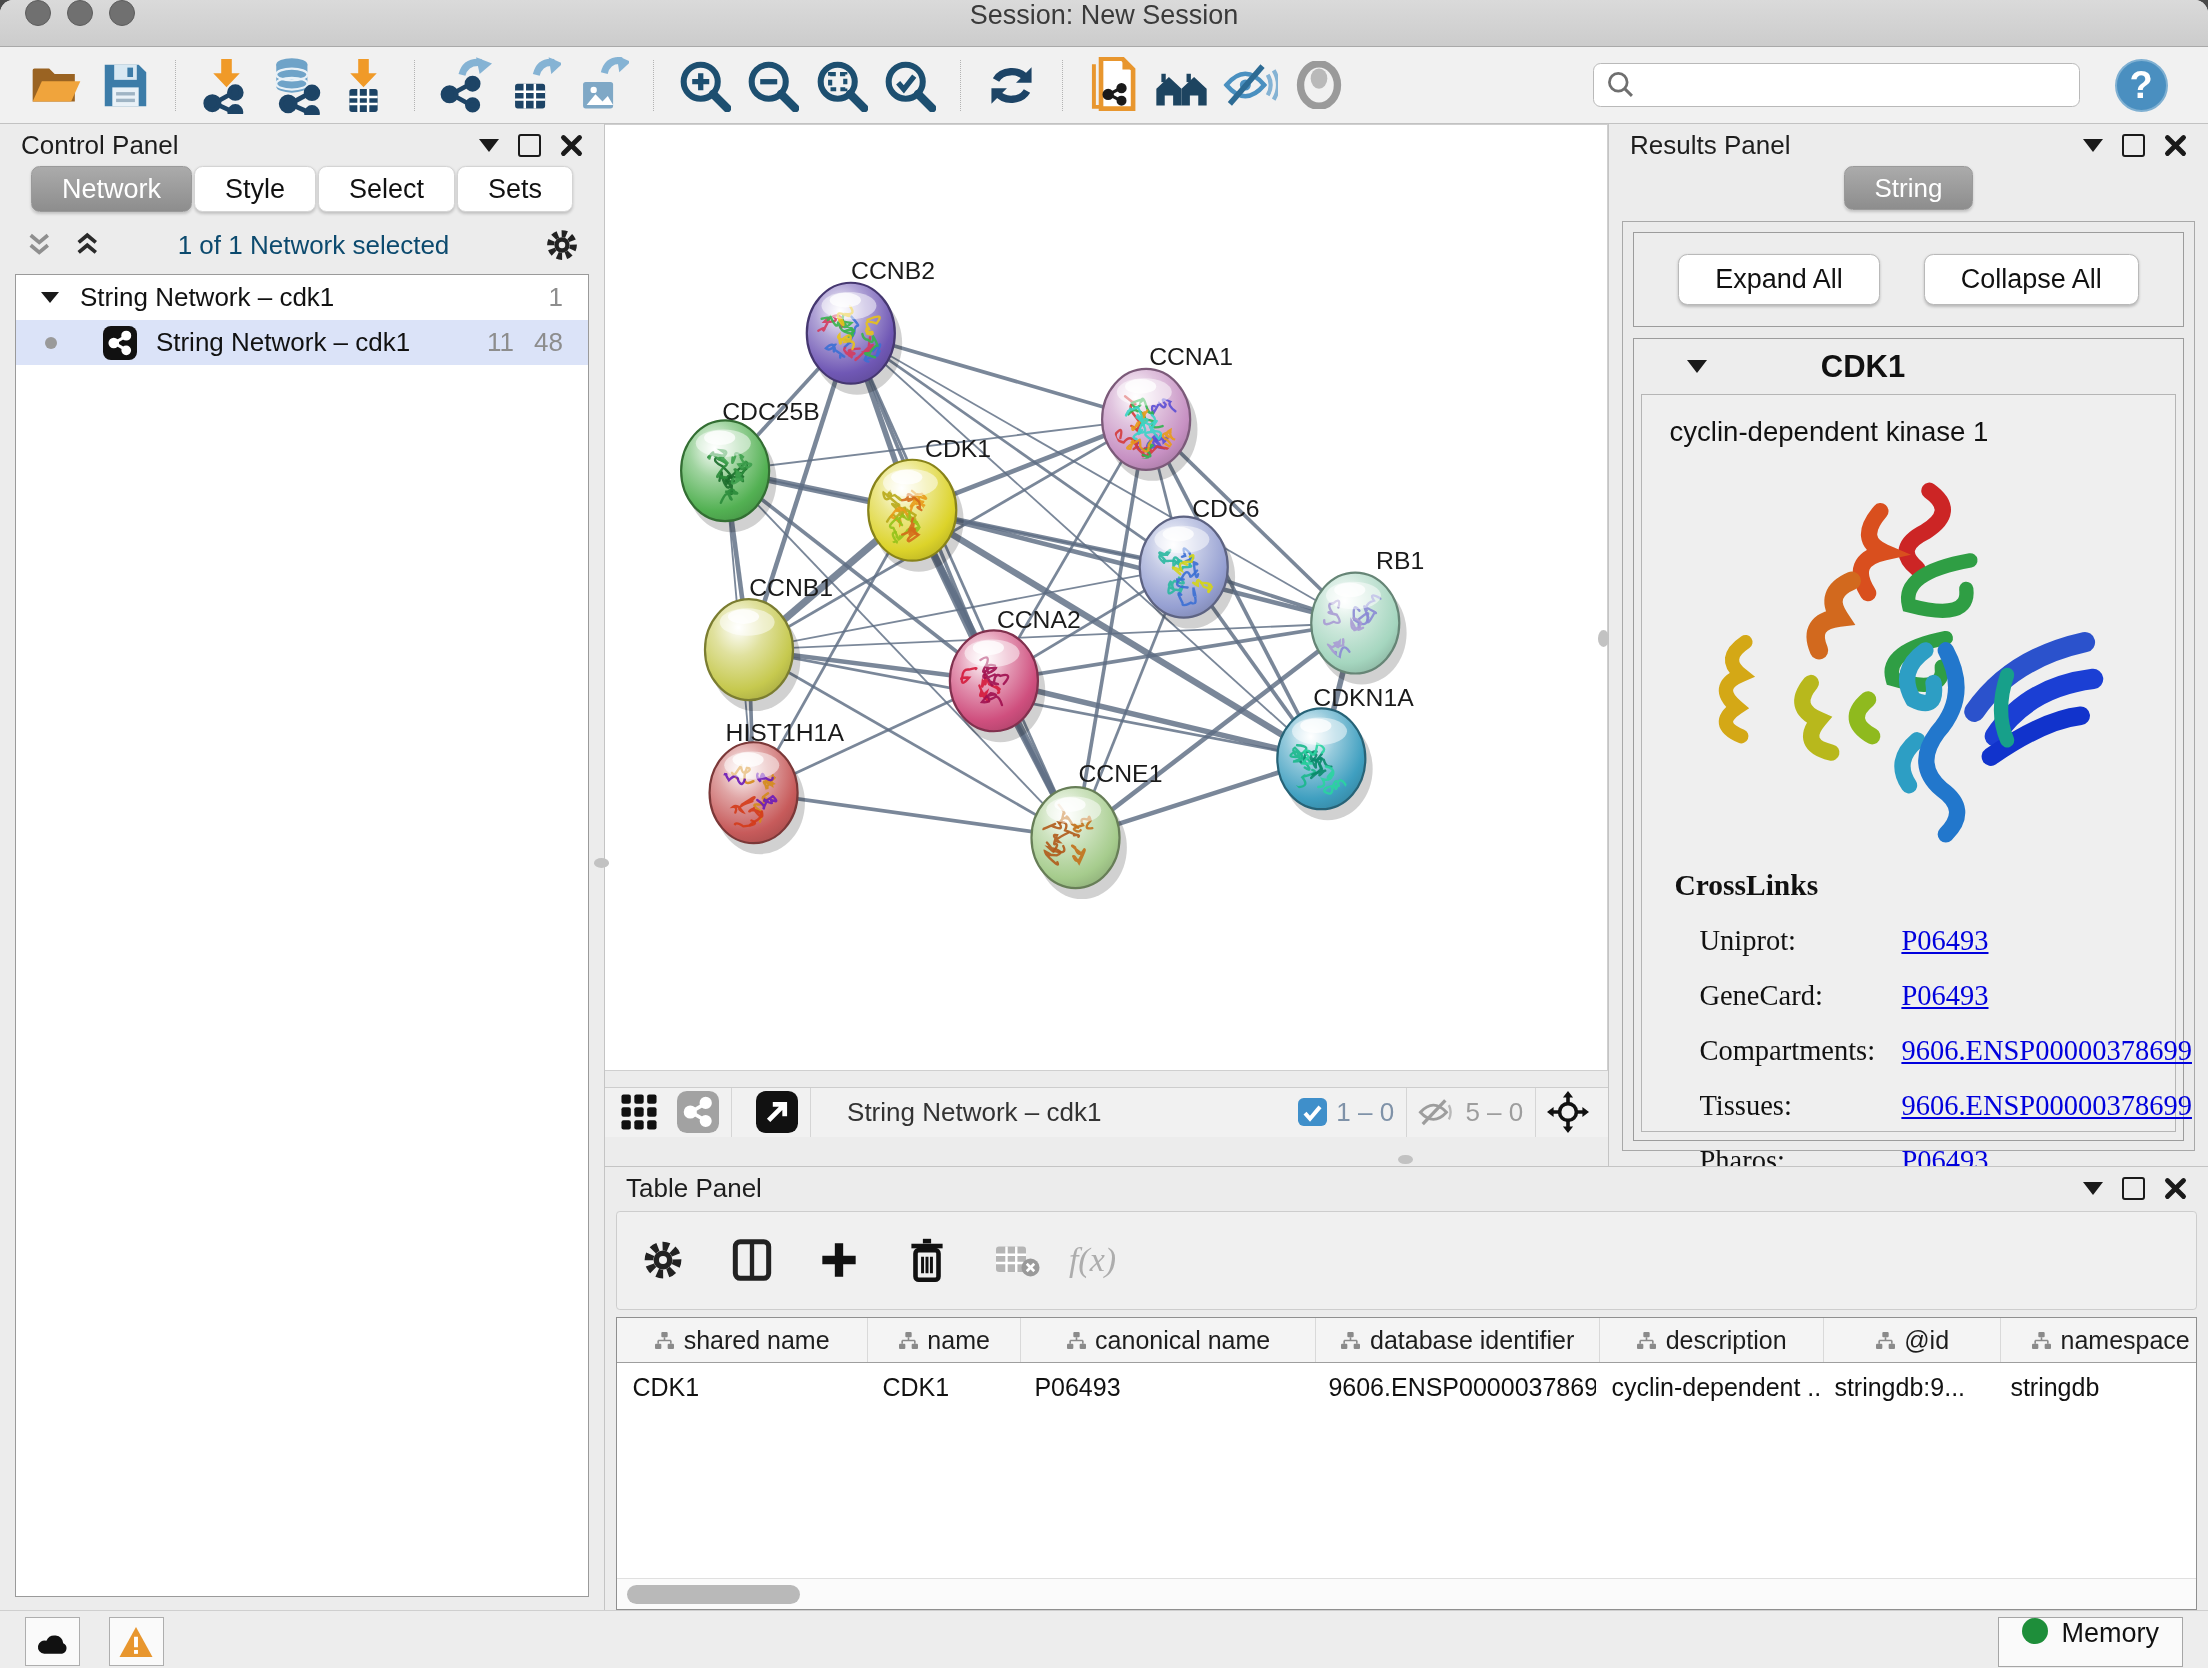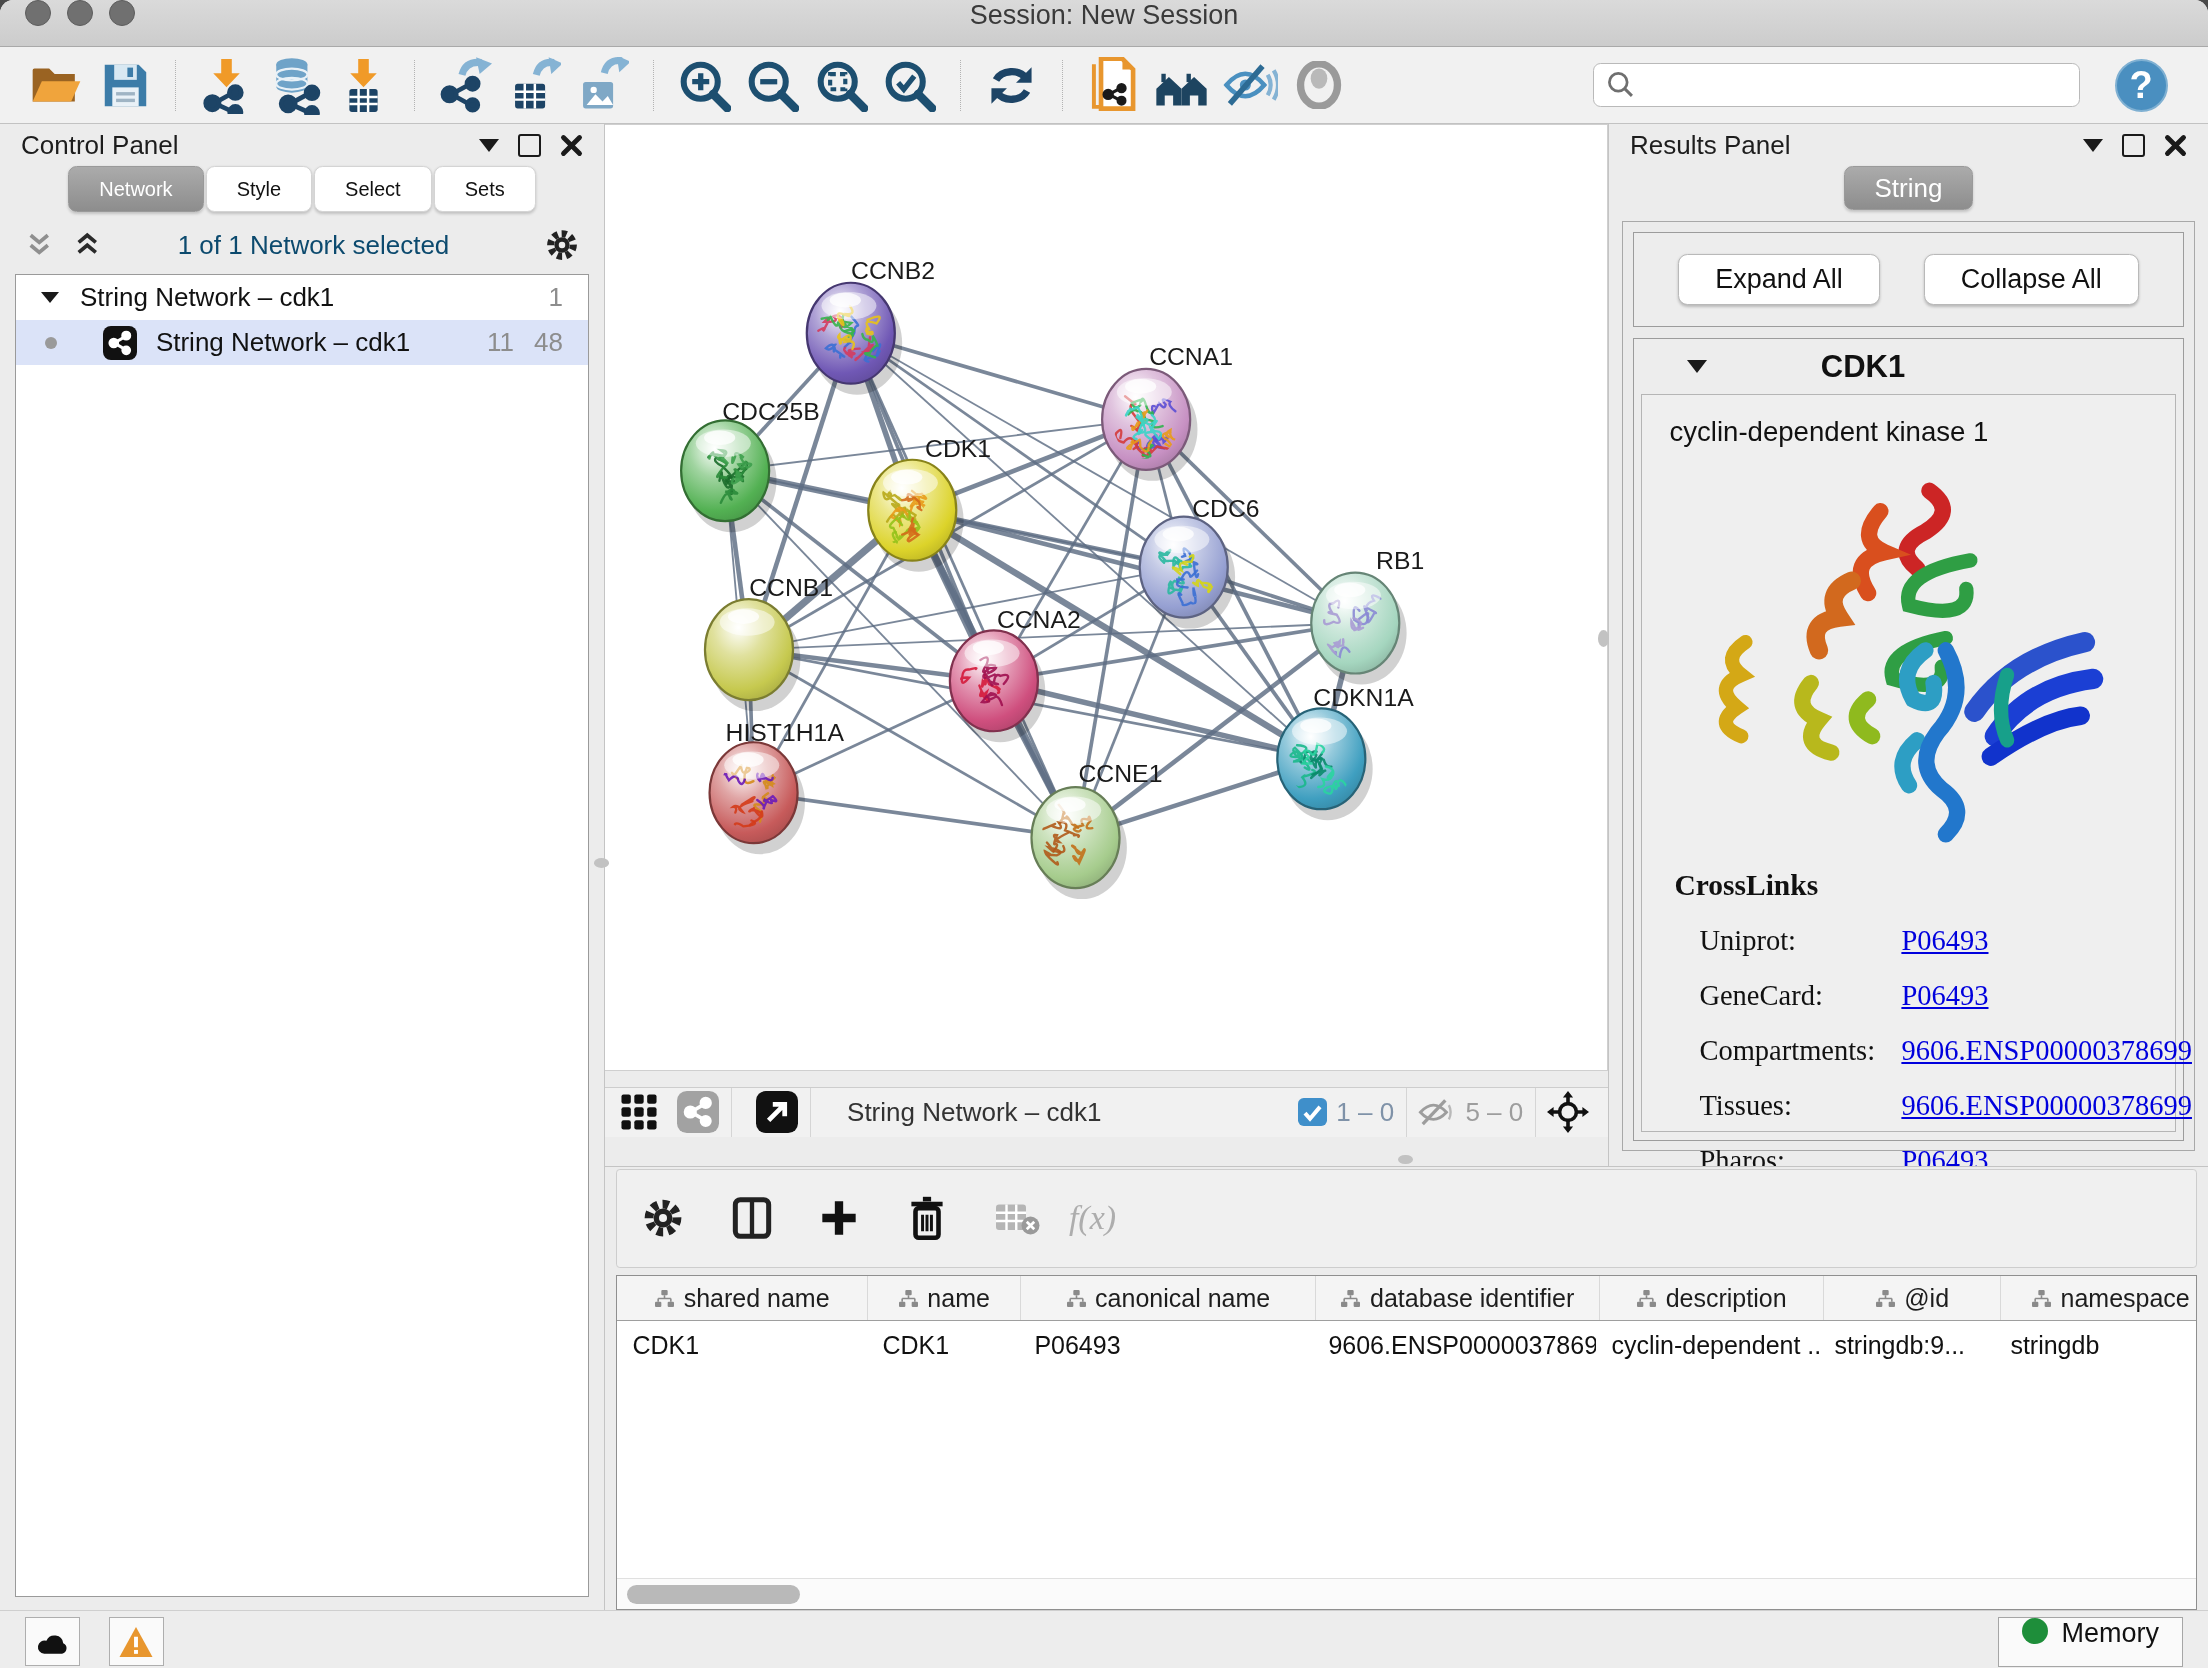--- a/index.html
+++ b/index.html
@@ -22,21 +22,21 @@
   .center{grid-row:1;grid-column:2;display:flex;flex-direction:column;background:#ececec;min-width:0;gap:16px;}
   .results-panel{grid-row:1;grid-column:3;background:#ececec;border-left:1.9px solid #c4c4c4;display:flex;flex-direction:column;}
   .table-panel{grid-row:2;grid-column:2/4;background:#ececec;border-top:1.9px solid #c4c4c4;display:flex;flex-direction:column;}
   .panel-head{height:42px;display:flex;align-items:center;padding:0 21px;font-size:26px;color:#1d1d1d;flex:none;}
   .panel-head .sp{flex:1;}
   .phicon{margin-left:19px;display:flex;align-items:center;}
   .tri{width:0;height:0;border-left:10.5px solid transparent;border-right:10.5px solid transparent;border-top:13.3px solid #1a1a1a;}
   .floatsq{width:19px;height:19px;border:2.9px solid #1a1a1a;border-radius:2.9px;}
   
   .tabs-row{display:flex;justify-content:center;flex:none;}
-  .tab{height:44px;padding:0 30px;display:flex;align-items:center;font-size:20px;background:#fff;border:1px solid #d4d4d4;border-radius:8.6px;color:#111;box-shadow:0 1.9px 2.9px rgba(0,0,0,.18);margin:0 1px;white-space:nowrap;}
+  .tab{height:44px;padding:0 30px;display:flex;align-items:center;font-size:27px;background:#fff;border:1px solid #d4d4d4;border-radius:8.6px;color:#111;box-shadow:0 1.9px 2.9px rgba(0,0,0,.18);margin:0 1px;white-space:nowrap;}
   .tab.sel{background:linear-gradient(#ababab,#8d8d8d);color:#fff;border-color:#9a9a9a;}
   
   .cp-toolbar{height:51px;display:flex;align-items:center;padding:0 25px;font-size:26px;color:#0c4a6e;flex:none;margin-top:7.6px;}
   .cp-box{flex:1;margin:3.8px 15px 13.3px;background:#fff;border:1.9px solid #9a9a9a;overflow:hidden;}
   .tree-row{height:45px;display:flex;align-items:center;font-size:26px;color:#111;}
   .tree-row.sel{background:#dbe3f8;}
   .gray{color:#8d8d8d;}
   .dot{width:12.4px;height:12.4px;border-radius:50%;background:#9a9a9a;}
   
   .net-view{flex:1;background:#ffffff;border:1px solid #cfcfcf;border-left:none;position:relative;min-height:0;}
@@ -827,20 +827,35 @@
                     <span class="cl-val">P06493</span>
                   </div>
                 </div>
             </div>
           </div>
         </div>
       </div>
     </div>
 
     <div class="table-panel">
+      <div class="panel-head">
+        <span>Table Panel</span>
+        <span class="sp"></span>
+        <span class="phicon">
+            <span class="tri"></span>
+          </span>
+        <span class="phicon">
+            <span class="floatsq"></span>
+          </span>
+        <span class="phicon">
+            <svg viewBox="0 0 20 20" width="23" height="23">
+              <path d="M3 3 L17 17 M17 3 L3 17" stroke="#1a1a1a" stroke-width="4.2" stroke-linecap="round"></path>
+            </svg>
+          </span>
+      </div>
       <div class="tp-toolbar">
         <span class="phicon" style="margin-left:0">
             <svg viewBox="0 0 24 24" width="42" height="42">
               <circle cx="12" cy="12" r="8" fill="none" stroke="#222" stroke-width="5" stroke-dasharray="3.5 2.7"></circle>
               <circle cx="12" cy="12" r="5.4" fill="#222"></circle>
               <circle cx="12" cy="12" r="2.3" fill="#f0f0f0"></circle>
             </svg>
           </span>
         <span class="phicon">
             <svg viewBox="0 0 24 26" width="40" height="44">

